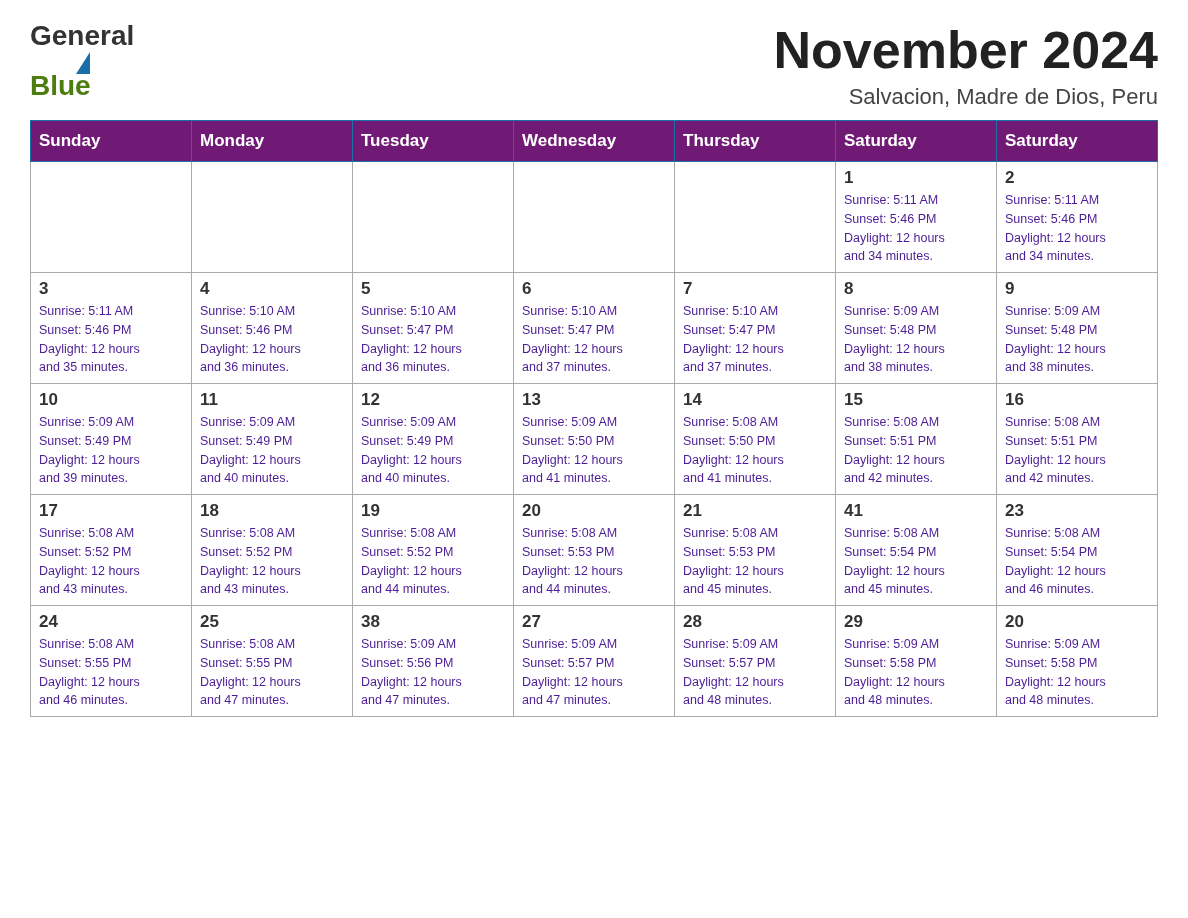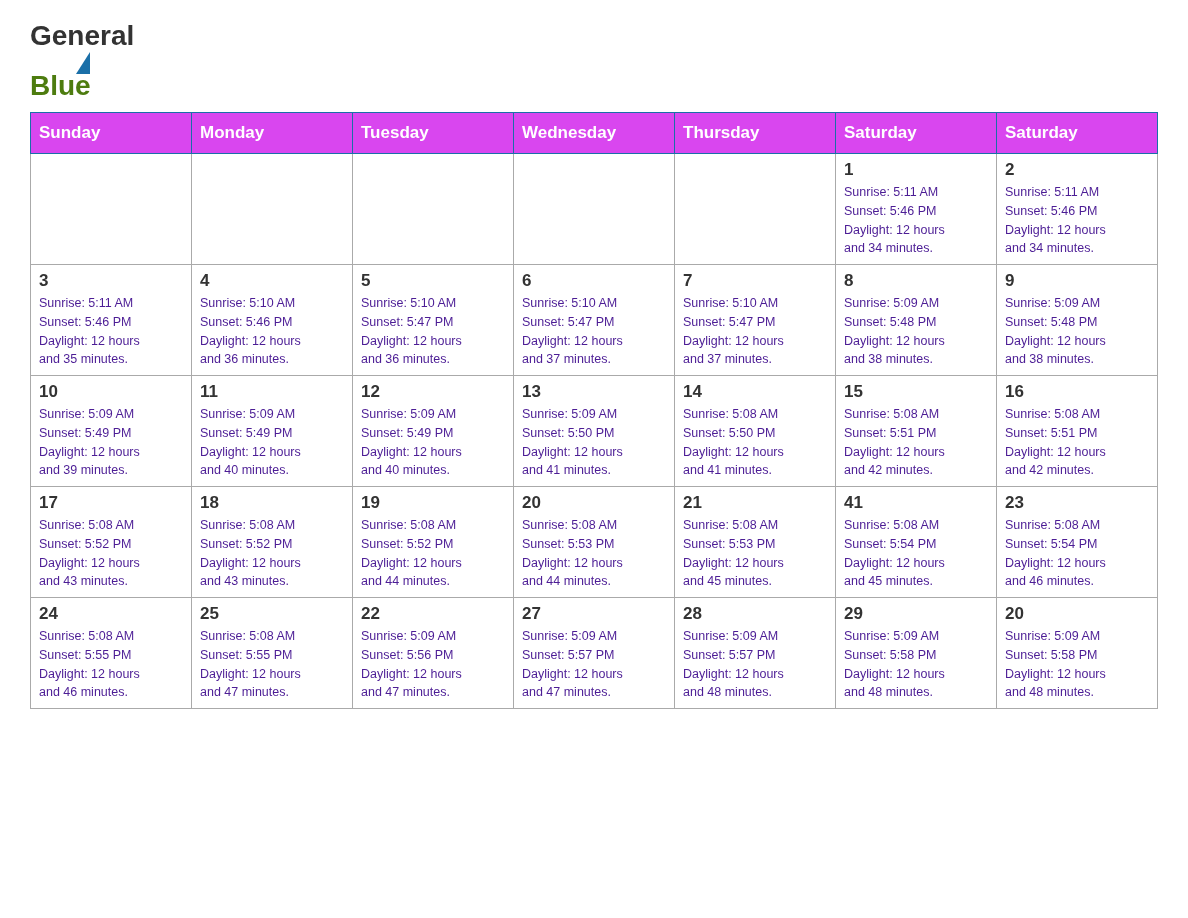--- a/index.html
+++ b/index.html
@@ -61,21 +61,21 @@
       font-size: 22px;
       color: #444;
       margin-top: 4px;
     }
     .calendar {
       width: 100%;
       border-collapse: collapse;
       margin-top: 8px;
     }
     .calendar thead th {
-      background-color: #d946ef;
+      background-color: #701a75;
       color: #fff;
       font-size: 17px;
       font-weight: 600;
       padding: 10px 8px;
       text-align: left;
       border: 1px solid #1a6fa8;
     }
     .calendar tbody td {
       vertical-align: top;
       border: 1px solid #aaa;
@@ -109,20 +109,24 @@
 </head>
 <body>
 
 <div class="header">
   <div class="logo">
     <div class="logo-top">
       <span class="general">General</span>
       <span class="logo-triangle"></span>
     </div>
     <div class="logo-bottom">Blue</div>
+  </div>
+  <div class="title-area">
+    <div class="month-title">November 2024</div>
+    <div class="location">Salvacion, Madre de Dios, Peru</div>
   </div>
 </div>
 
 <table class="calendar">
   <thead>
     <tr>
       <th>Sunday</th>
       <th>Monday</th>
       <th>Tuesday</th>
       <th>Wednesday</th>
@@ -240,21 +244,21 @@
       <tr class="row-divider">
         <td>
           <span class="day-number">24</span>
           <div class="day-info">Sunrise: 5:08 AM<br>Sunset: 5:55 PM<br>Daylight: 12 hours<br>and 46 minutes.</div>
         </td>
         <td>
           <span class="day-number">25</span>
           <div class="day-info">Sunrise: 5:08 AM<br>Sunset: 5:55 PM<br>Daylight: 12 hours<br>and 47 minutes.</div>
         </td>
         <td>
-          <span class="day-number">22</span>
+          <span class="day-number">38</span>
           <div class="day-info">Sunrise: 5:09 AM<br>Sunset: 5:56 PM<br>Daylight: 12 hours<br>and 47 minutes.</div>
         </td>
         <td>
           <span class="day-number">27</span>
           <div class="day-info">Sunrise: 5:09 AM<br>Sunset: 5:57 PM<br>Daylight: 12 hours<br>and 47 minutes.</div>
         </td>
         <td>
           <span class="day-number">28</span>
           <div class="day-info">Sunrise: 5:09 AM<br>Sunset: 5:57 PM<br>Daylight: 12 hours<br>and 48 minutes.</div>
         </td>

